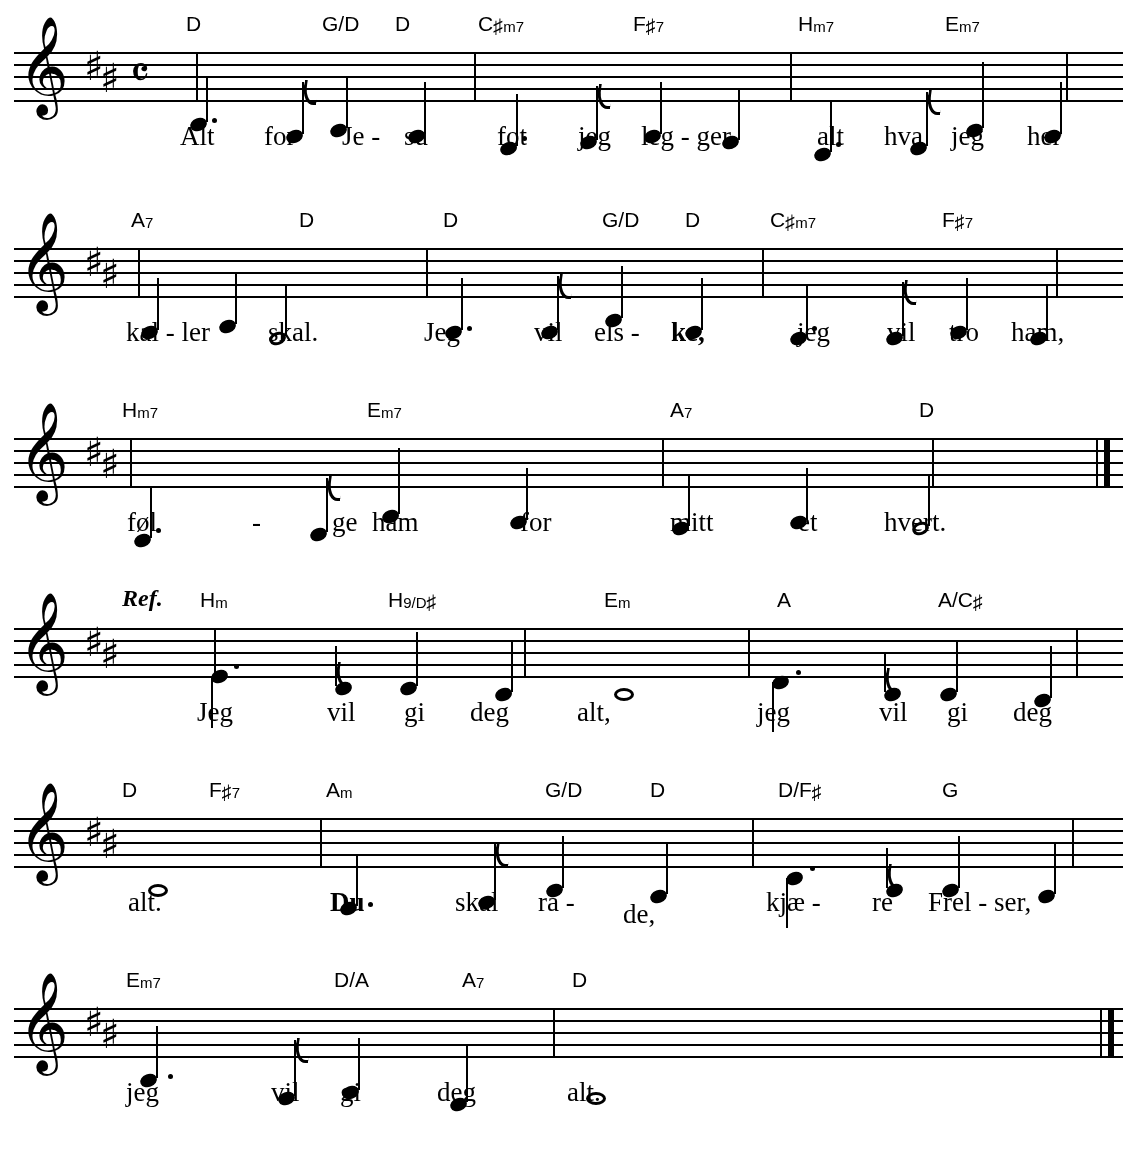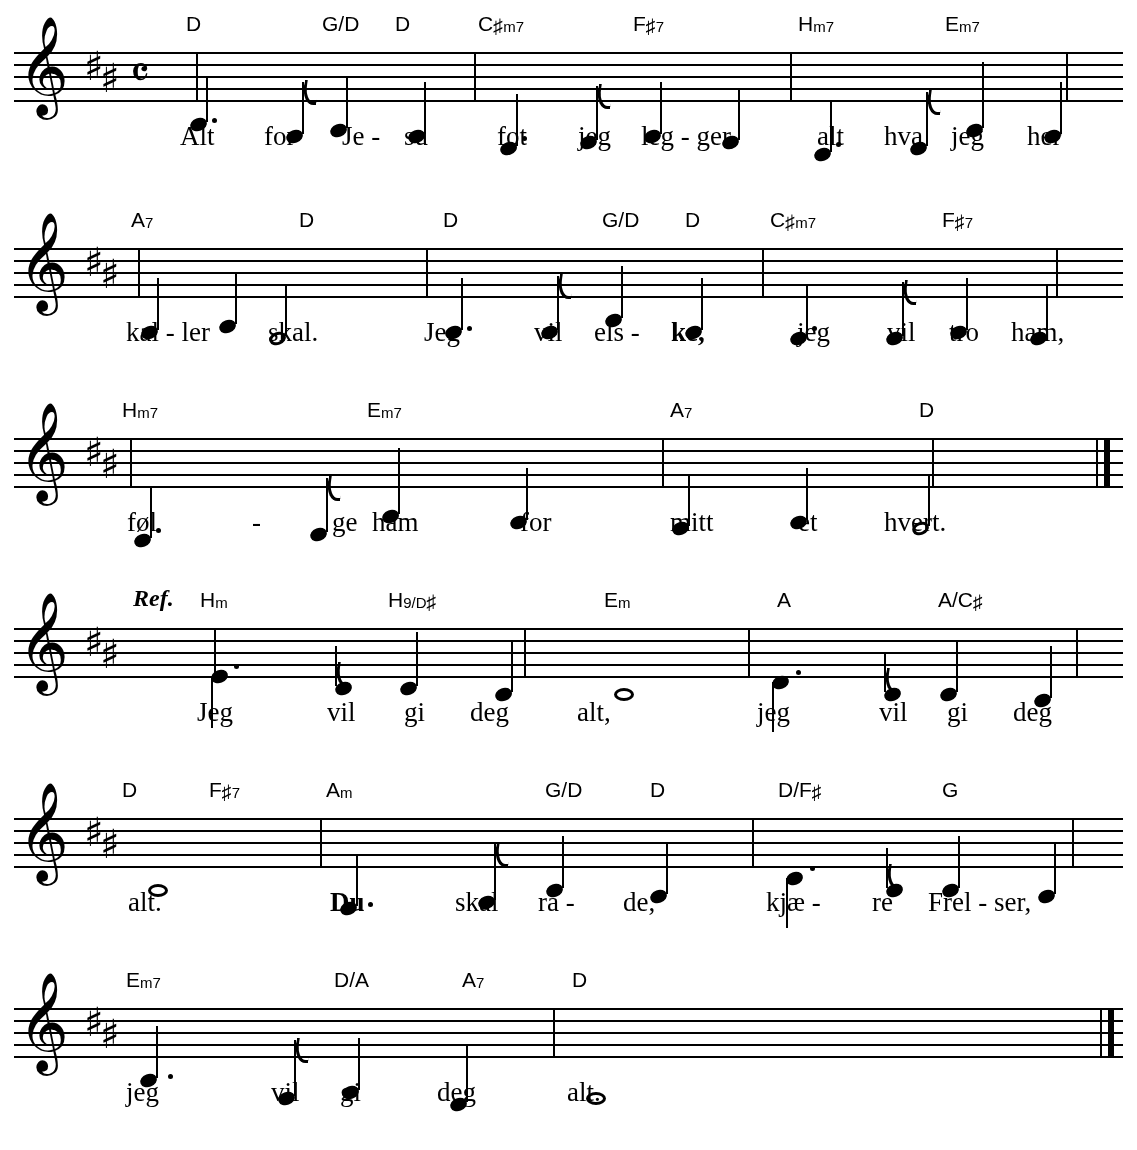--- a/index.html
+++ b/index.html
@@ -45,21 +45,20 @@
   .chord .sharp {
     font-size: 20px;
     position: relative;
     top: 2px;
   }
   .chord.ref {
     font-family: "Liberation Serif", serif;
     font-style: italic;
     font-size: 24px;
     font-weight: bold;
-    margin-left: 11px;
   }
   
   .staff-wrap {
     position: relative;
     height: 86px;
   }
   .staff {
     position: absolute;
     left: 14px;
     right: 14px;
@@ -540,21 +539,21 @@
 
       <div class="note" style="left:1038px; top:90px;"></div>
       <div class="stem" style="left:1054px; top:42px; height:52px;"></div>
     </div>
 
     <div class="lyrics">
       <div class="lyric" style="left:128px;">alt.</div>
       <div class="lyric" style="left:330px;font-weight:bold;">Du</div>
       <div class="lyric" style="left:455px;">skal</div>
       <div class="lyric" style="left:538px;">rå -</div>
-      <div class="lyric" style="left:623px;">de,</div>
+      <div class="lyric" style="left:623px;margin-top:12px;">de,</div>
       <div class="lyric" style="left:766px;">kjæ -</div>
       <div class="lyric" style="left:872px;">re</div>
       <div class="lyric" style="left:928px;">Frel - ser,</div>
     </div>
   </div>
 
   <div class="system" style="height:190px;">
     <div class="chords">
       <div class="chord" style="left:126px;">E<span class="q">m7</span></div>
       <div class="chord" style="left:334px;">D/A</div>

